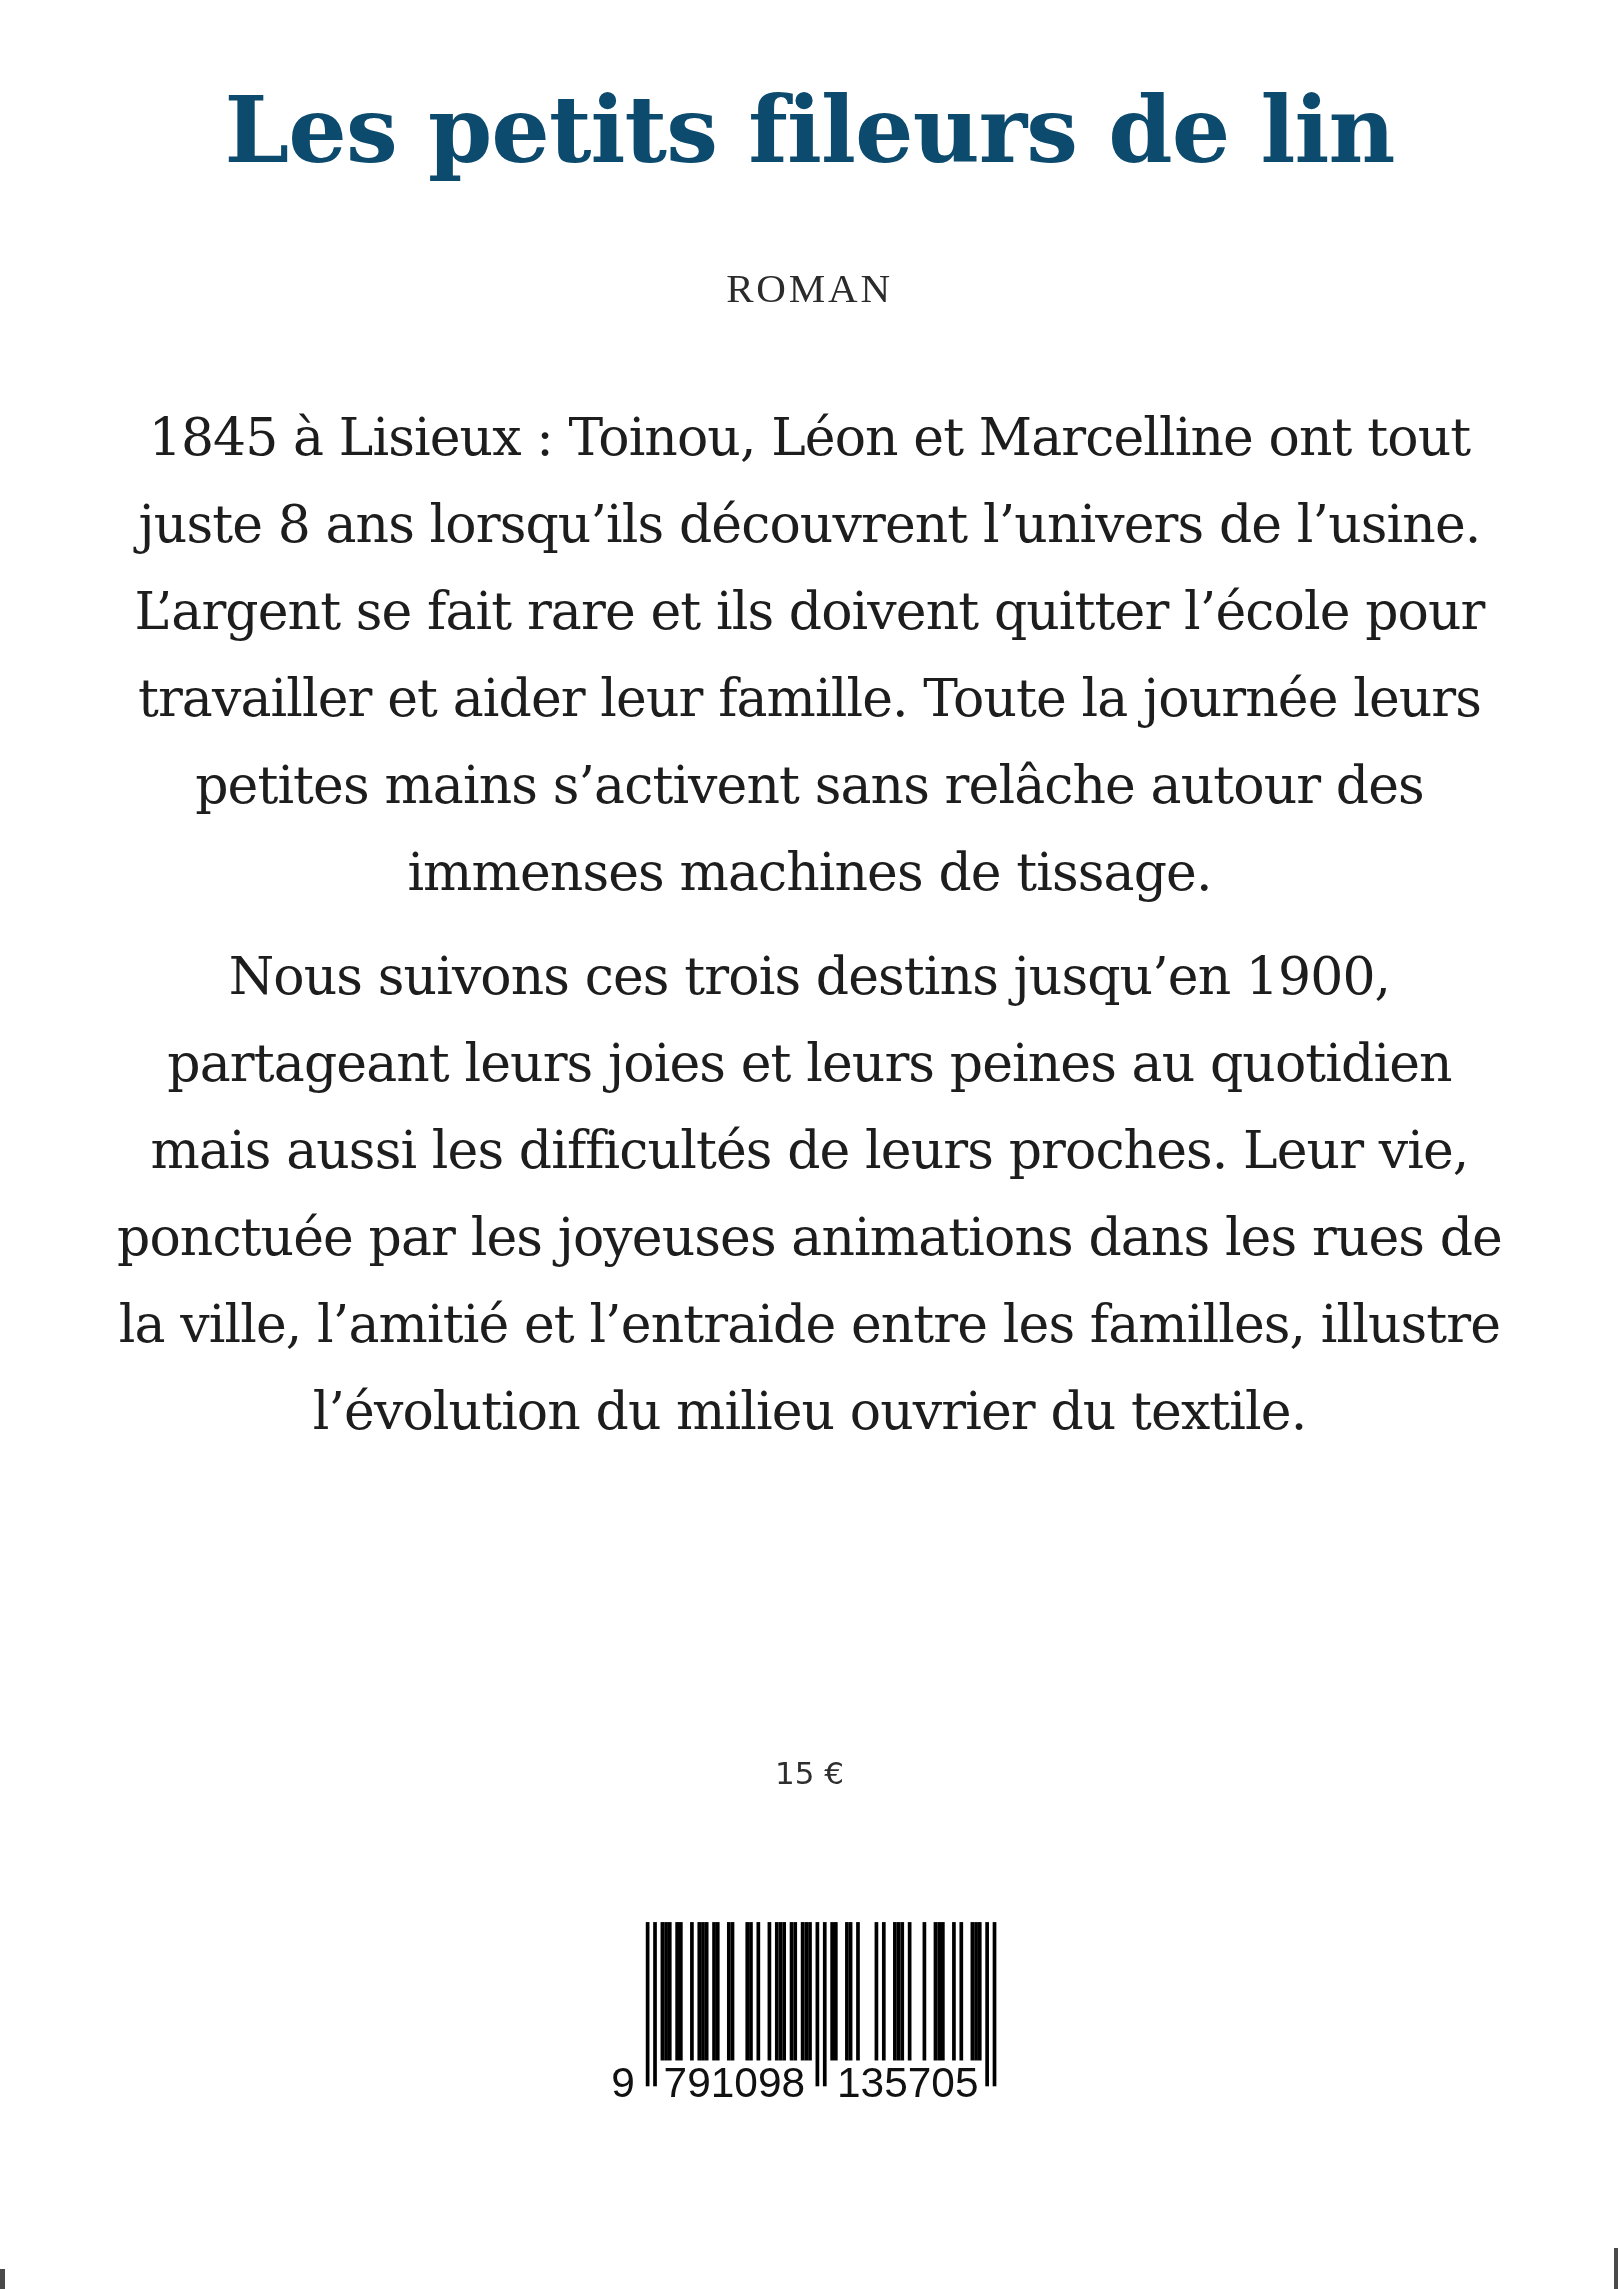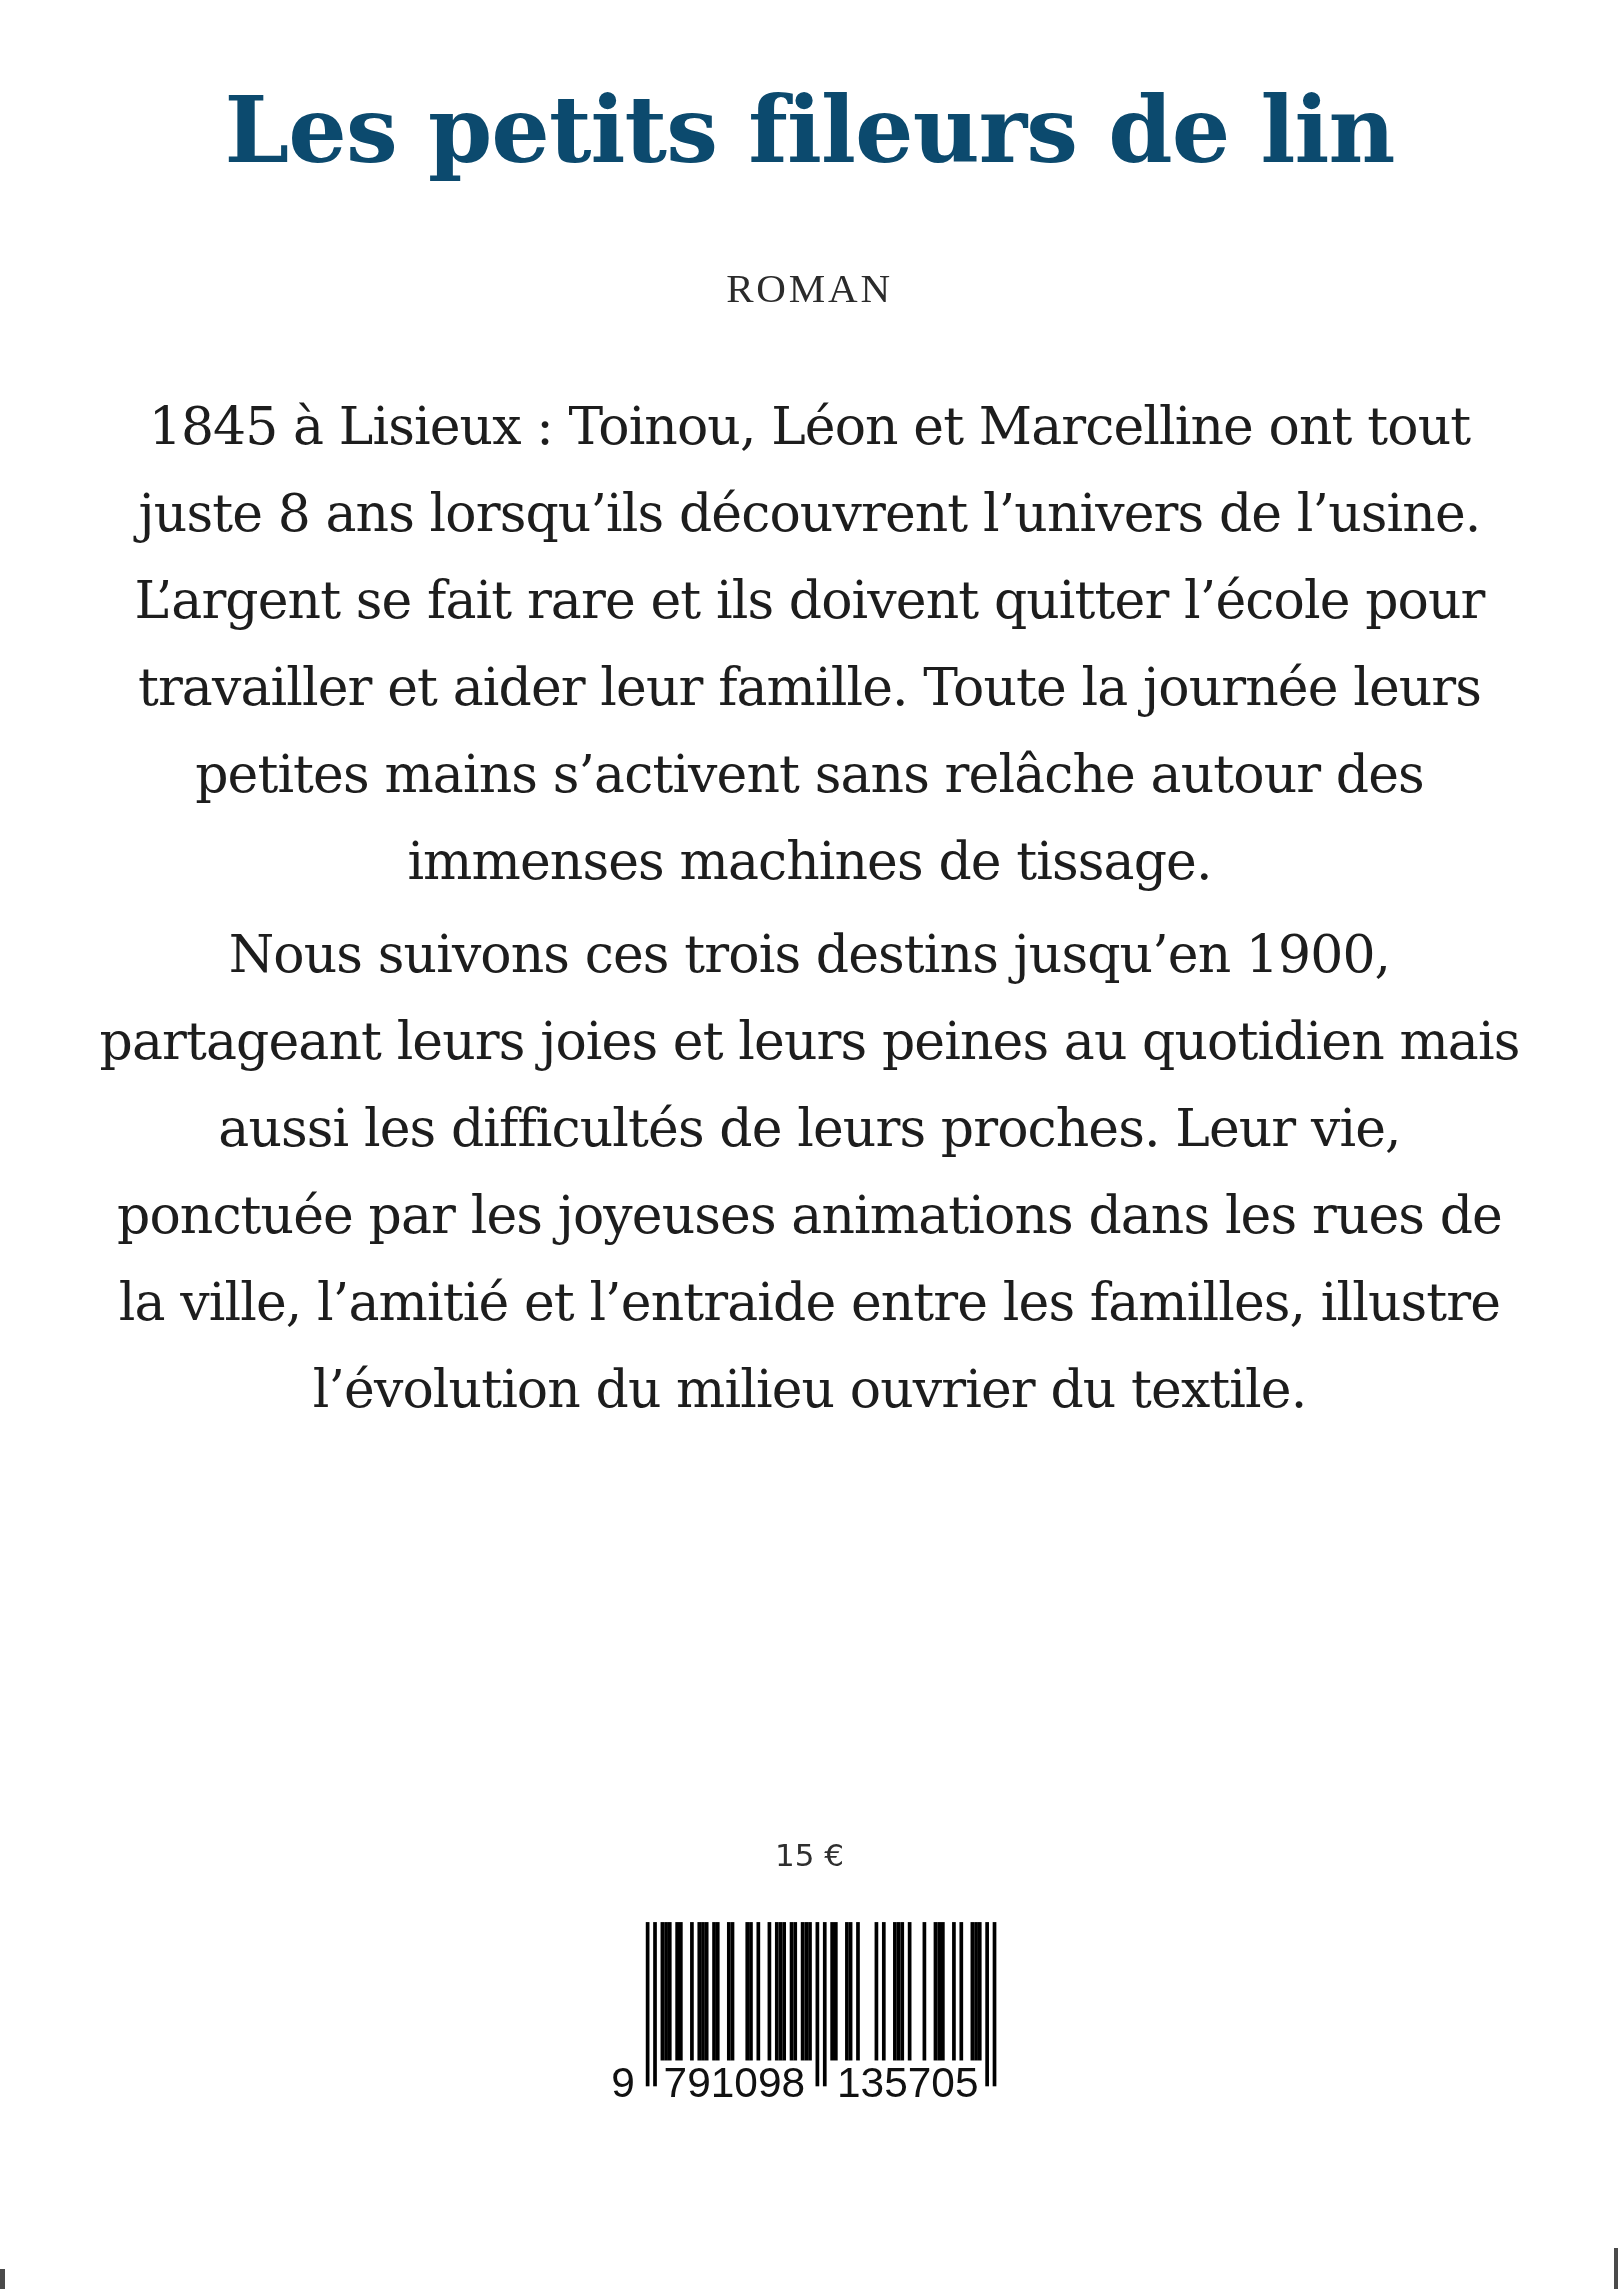--- a/index.html
+++ b/index.html
@@ -49,25 +49,25 @@
     left: 92px;
     right: 92px;
     text-align: center;
     font-family: "DejaVu Serif", serif;
     font-size: 52px;
     line-height: 87px;
     letter-spacing: -0.9px;
     color: #1d1d1d;
   }
   .synopsis p {
-    margin: 6px;
+    margin: 17px;
   }
   .price {
     position: absolute;
-    top: 1837px;
+    top: 1755px;
     left: 0;
     width: 100%;
     text-align: center;
     font-family: "DejaVu Sans", sans-serif;
     font-size: 31px;
     font-weight: 400;
     color: #2e2e2e;
   }
   .barcode {
     position: absolute;

